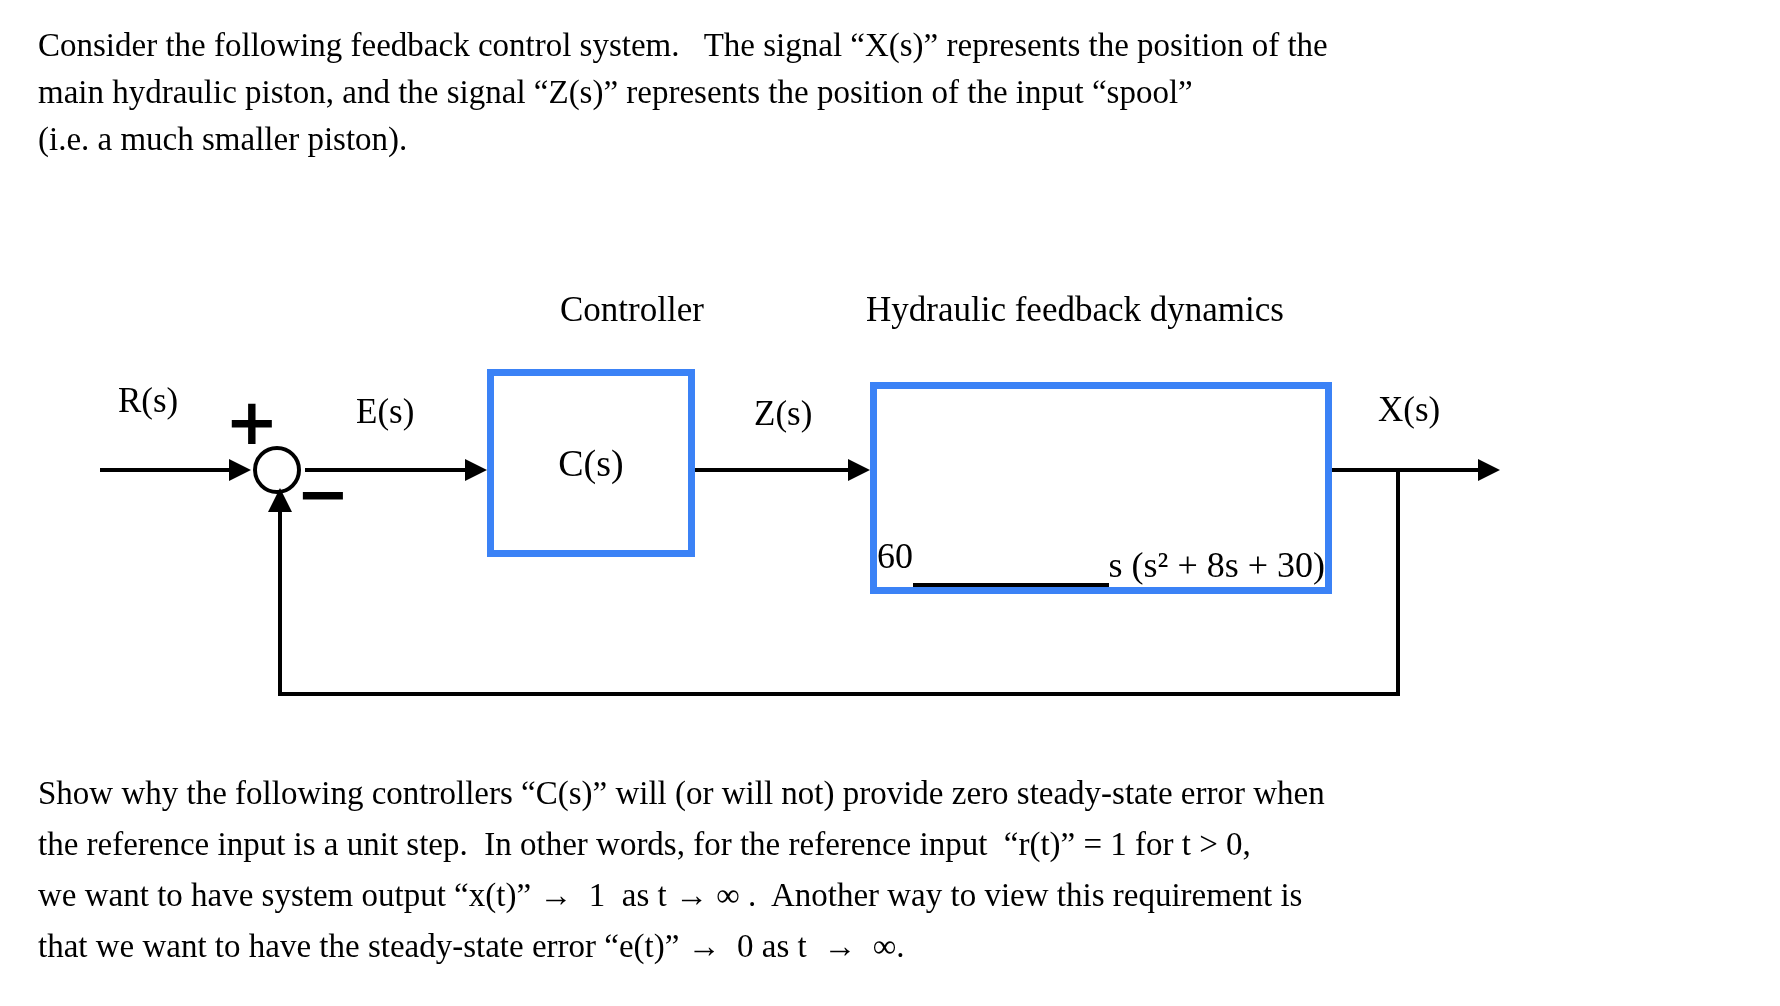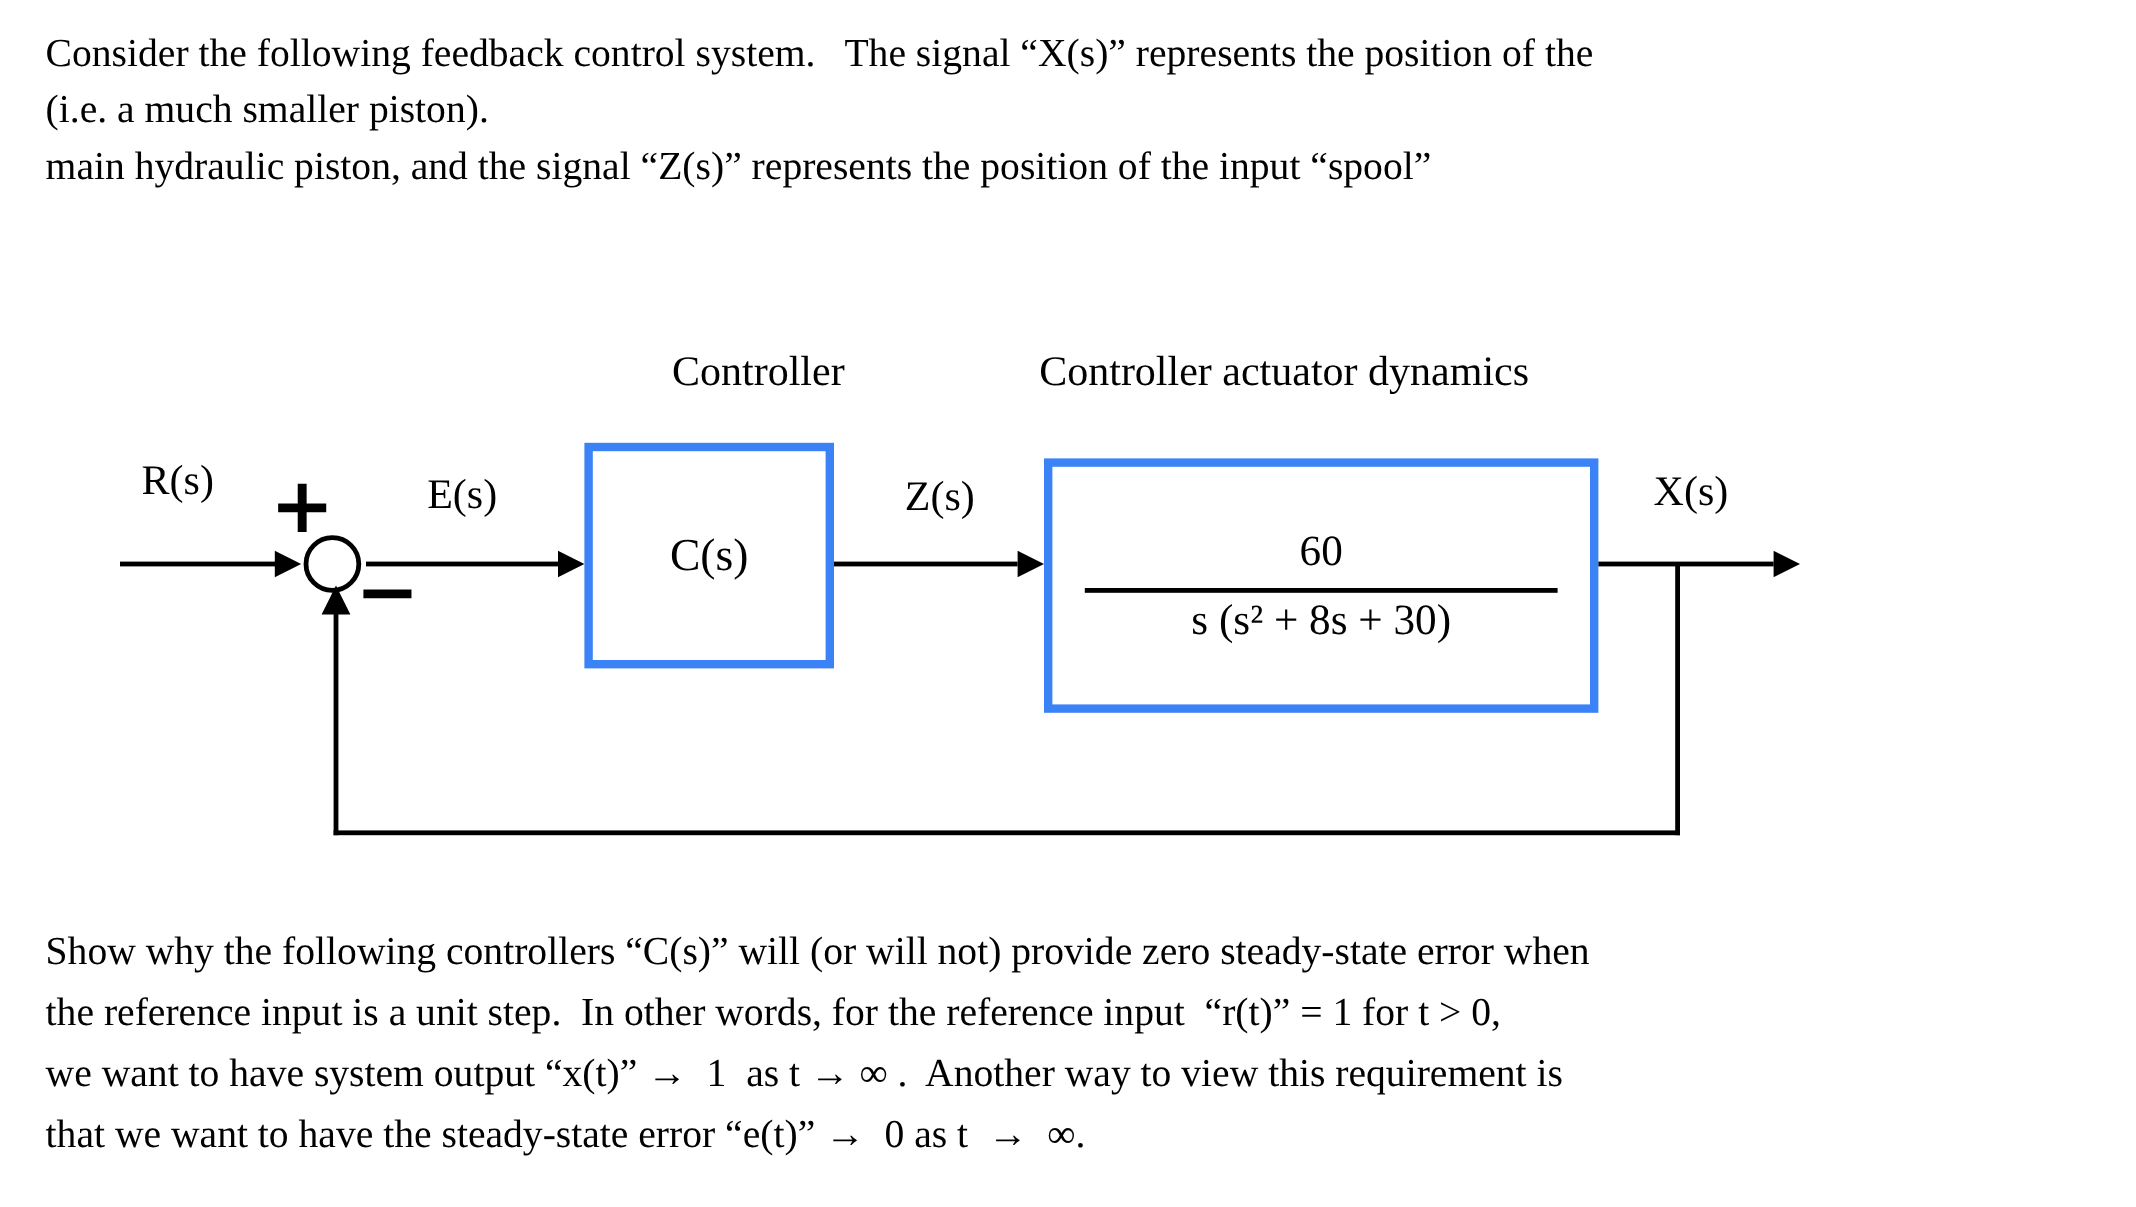--- a/index.html
+++ b/index.html
@@ -94,21 +94,22 @@
     justify-content: center;
   }
   #controller-box {
     left: 487px; top: 369px;
     width: 208px; height: 188px;
     font-size: 38px;
   }
   #plant-box {
     left: 870px; top: 382px;
     width: 462px; height: 212px;
-    flex-direction: column;
+    flex-direction: row;
+    align-items: flex-end;
   }
   #plant-box .num {
     font-size: 36px;
     line-height: 40px;
     margin-bottom: 11px;
   }
   #plant-box .frac-bar {
     width: 394px;
     height: 4px;
     background: #000000;
@@ -119,28 +120,28 @@
     white-space: pre;
   }
 </style>
 </head>
 <body>
 
 <div class="page">
 
   <div class="textblock" id="intro">
     <div class="tline">Consider the following feedback control system.   The signal “X(s)” represents the position of the</div>
+    <div class="tline">main hydraulic piston, and the signal “Z(s)” represents the position of the input “spool”</div>
     <div class="tline">(i.e. a much smaller piston).</div>
-    <div class="tline">main hydraulic piston, and the signal “Z(s)” represents the position of the input “spool”</div>
   </div>
 
   <div>
 
     <div class="heading" style="left:520px; top:290px;margin-left:40px;">Controller</div>
-    <div class="heading" style="left:866px; top:290px;">Controller actuator dynamics</div>
+    <div class="heading" style="left:866px; top:290px;">Hydraulic feedback dynamics</div>
 
     <div class="siglabel" style="left:118px; top:381px;">R(s)</div>
     <div class="siglabel" style="left:356px; top:392px;">E(s)</div>
     <div class="siglabel" style="left:754px; top:394px;">Z(s)</div>
     <div class="siglabel" style="left:1378px; top:390px;">X(s)</div>
 
     <div class="sign" id="plus-sign">+</div>
     <div class="sum-circle"></div>
     <div class="sign" id="minus-sign">−</div>
 

